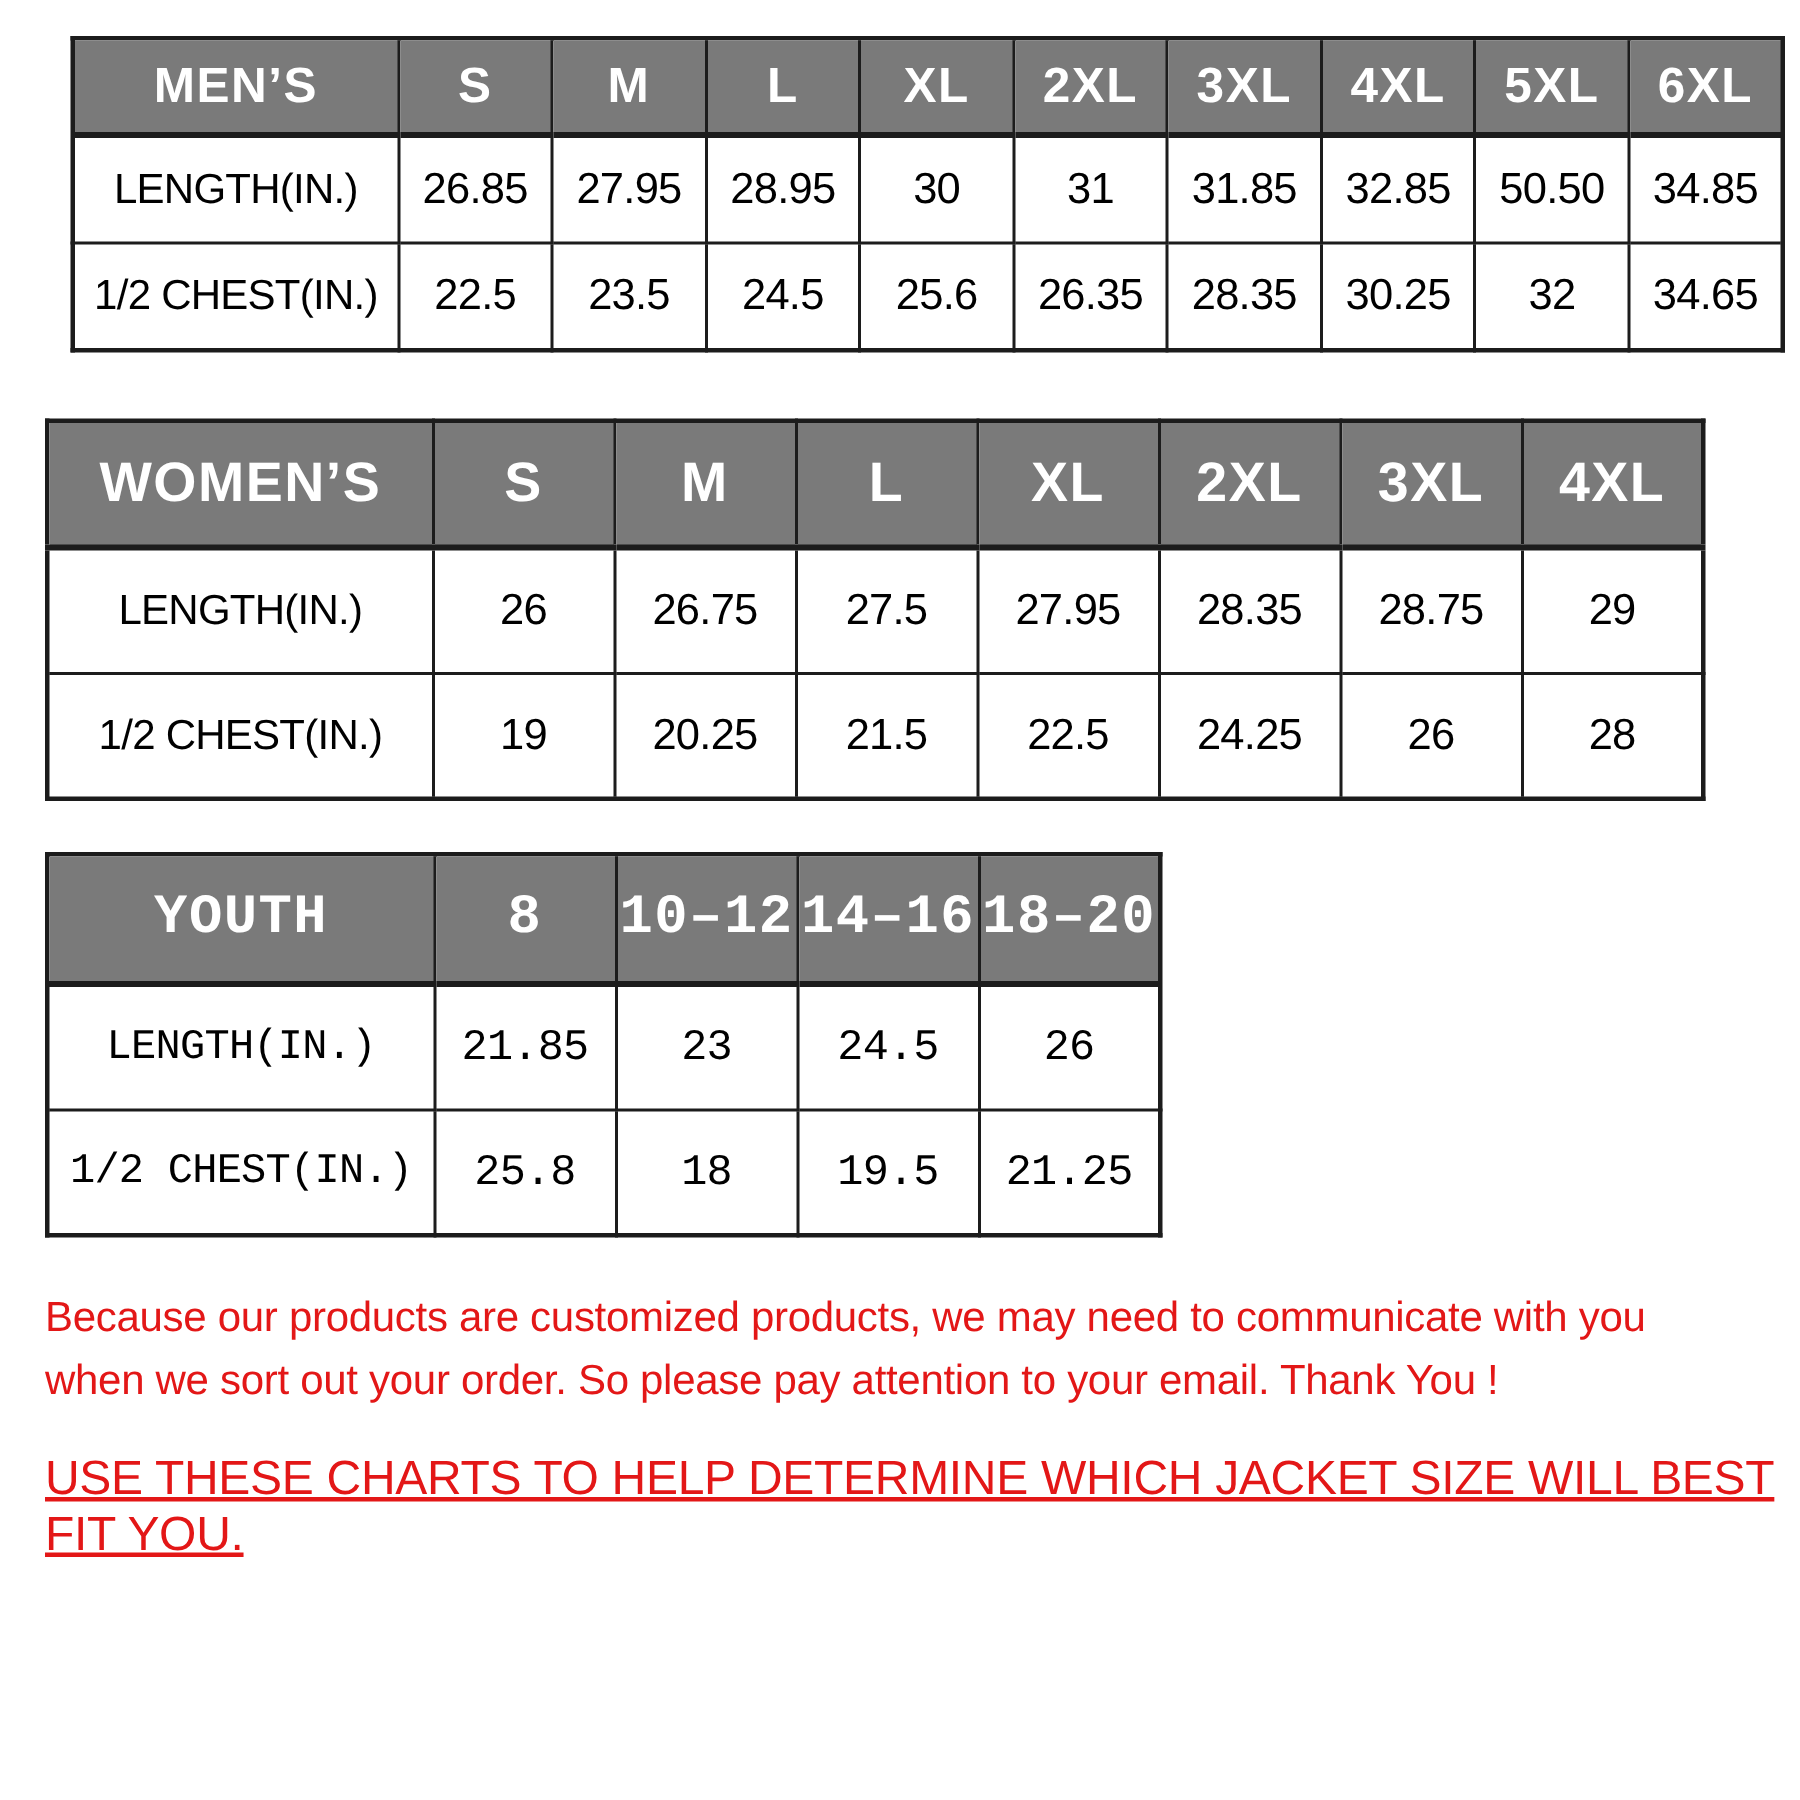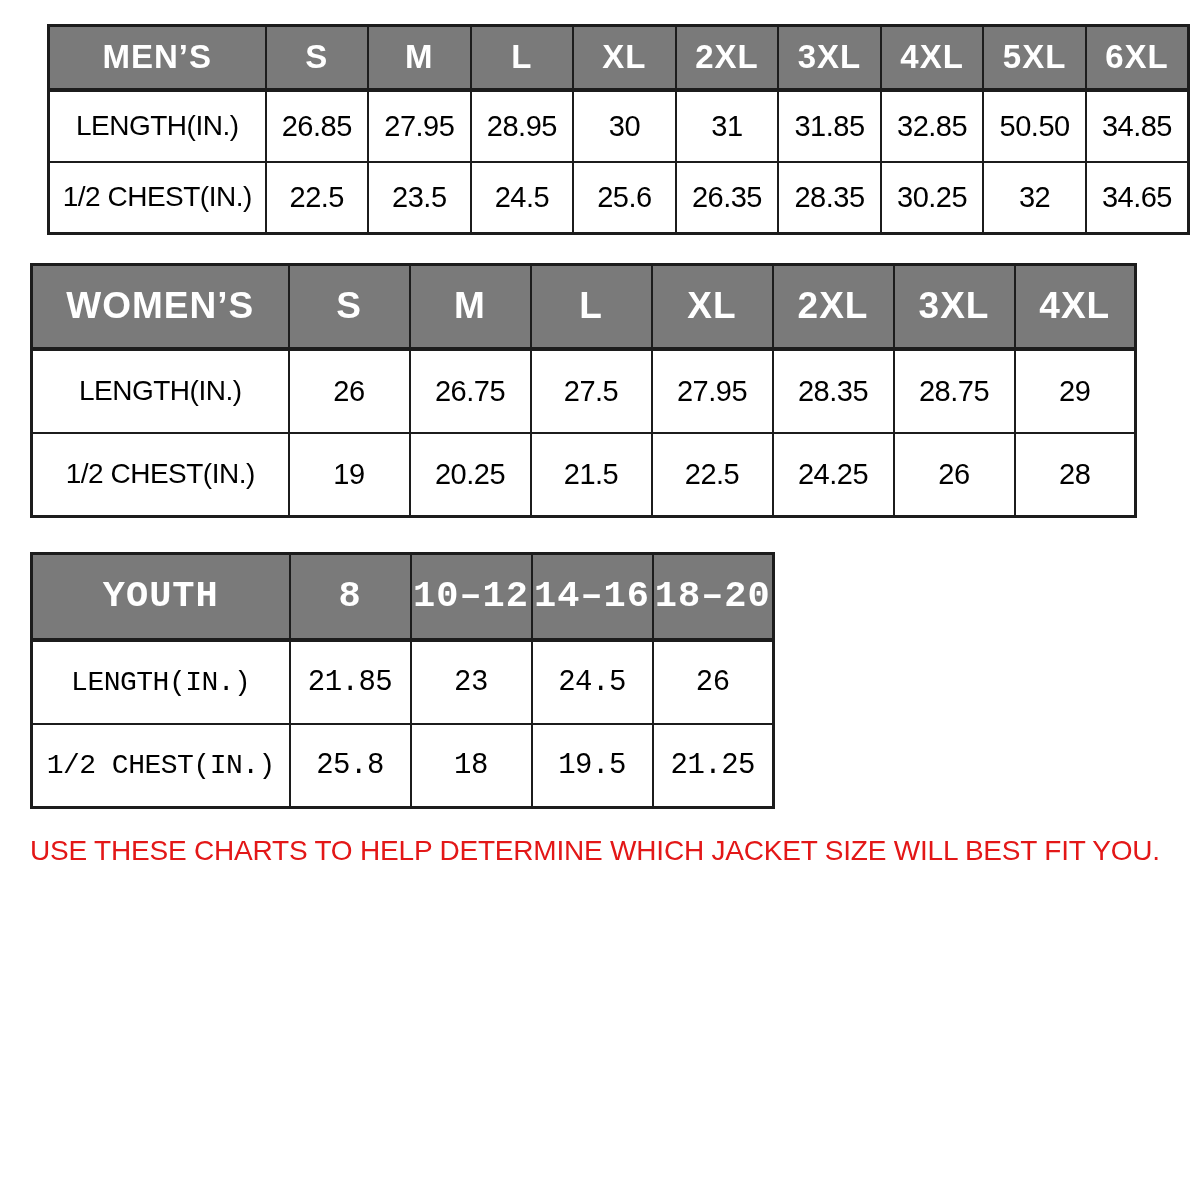--- a/index.html
+++ b/index.html
@@ -44,41 +44,41 @@
   .size-table td.val{font-size:29px;letter-spacing:-0.5px;}
   .size-table td.rowlabel{font-size:28px;letter-spacing:-0.5px;}
 
   .mens{margin-top:24px;}
   .mens table{width:1143px;margin-left:17px;}
   .mens thead tr{height:64px;}
   .mens tbody tr{height:72px;}
   .mens thead th{font-size:33px;}
   .mens col.label-col{width:217px;}
 
-  .womens{margin-top:28px;}
+  .womens{margin-top:44px;}
   .womens table{width:1107px;}
   .womens thead tr{height:84px;}
   .womens tbody tr{height:84px;}
   .womens thead th{font-size:37px;}
   .womens col.label-col{width:257px;}
 
   .youth{margin-top:34px;}
   .youth table{width:745px;font-family:Liberation Mono, monospace;}
   .youth thead tr{height:86px;}
   .youth tbody tr{height:84px;}
   .youth thead th{font-size:37px;}
   .youth col.label-col{width:258px;}
 
   
   .footer-note{
     margin:32px 0 0 30px;font-size:28px;line-height:1.5;color:var(--red);
     white-space:pre-line;letter-spacing:-0.2px;
   }
   .fit-note{
-    margin:26px 0 0 30px;font-size:28px;color:var(--red);letter-spacing:-0.2px;
+    margin:26px 0 0 30px;font-size:32px;color:var(--red);letter-spacing:-0.2px;text-decoration:underline;
   }
 </style>
 </head>
 <body>
 
 <div class="page">
 
 
 
   <div class="size-table mens">
@@ -217,16 +217,18 @@
             <td class="rowlabel">1/2 CHEST(IN.)</td>
             <td class="val">25.8</td>
             <td class="val">18</td>
             <td class="val">19.5</td>
             <td class="val">21.25</td>
           </tr>
         </tbody>
       </table>
     </div>
 
+  <p class="footer-note">Because our products are customized products, we may need to communicate with you
+when we sort out your order. So please pay attention to your email. Thank You !</p>
 
   <p class="fit-note">USE THESE CHARTS TO HELP DETERMINE WHICH JACKET SIZE WILL BEST FIT YOU.</p>
 
 </div>
 
 </body></html>

